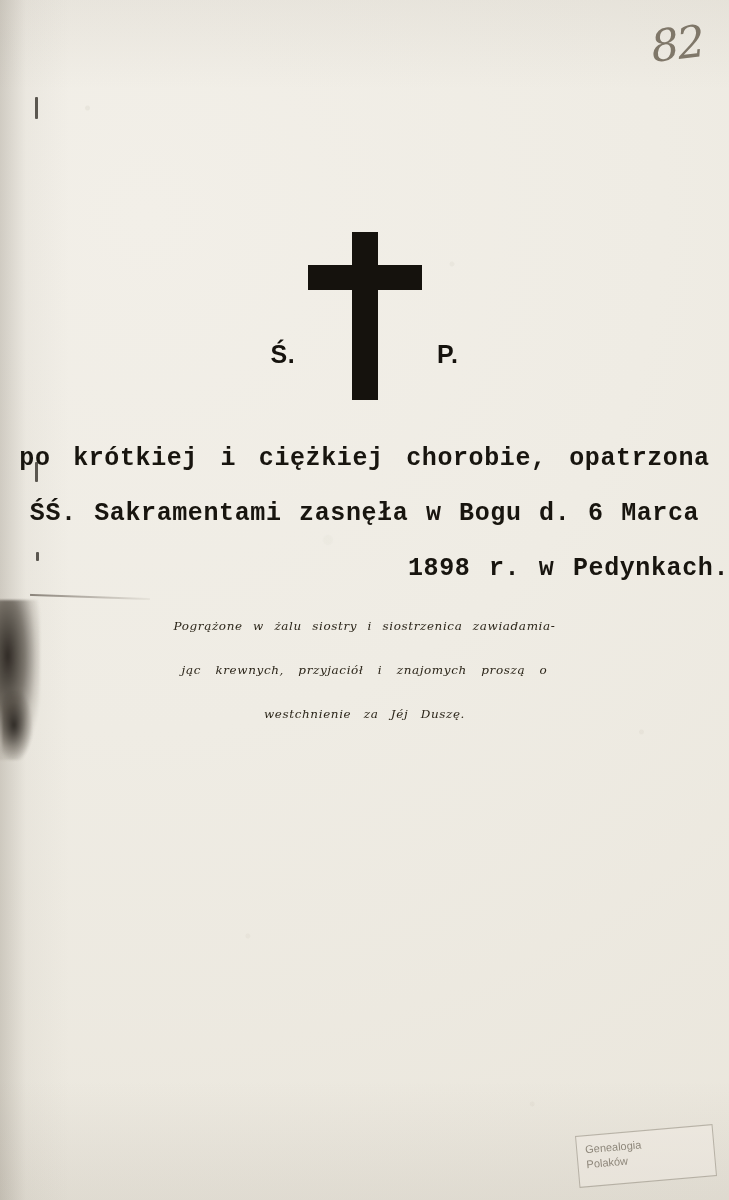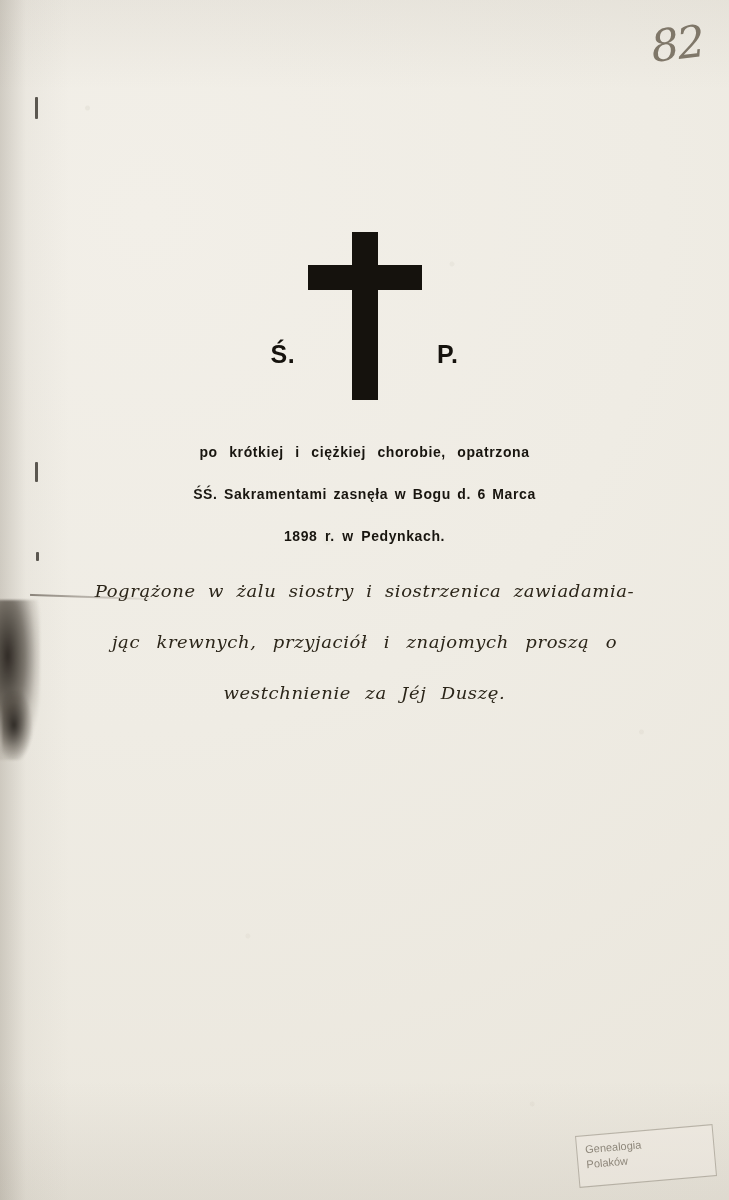--- a/index.html
+++ b/index.html
@@ -167,36 +167,36 @@
     font-size: 40px;
     letter-spacing: .5px;
     margin-top: 16px;
     color: #14110c;
   }
 
   .body-text {
     margin-top: 44px;
   }
   .body-line {
-    font-family: Liberation Sans, sans-serif;
-    font-weight: bold;
-    font-size: 14px;
+    font-family: Liberation Mono, monospace;
+    font-weight: bold;
+    font-size: 25px;
     letter-spacing: .6px;
     margin: 0 auto 26px auto;
     color: #18150f;
   }
   .body-line.l1 { word-spacing: 7px; }
   .body-line.l2 { word-spacing: 2px; }
-  .body-line.l3 { word-spacing: 3px; }
+  .body-line.l3 { word-spacing: 3px; text-align: right; }
 
   .script {
     margin-top: 36px;
     font-family: "DejaVu Serif", serif;
     font-style: italic;
-    font-size: 18px;
+    font-size: 12px;
     color: #2b2519;
     letter-spacing: .6px;
   }
   .script-line {
     margin: 0 auto 30px auto;
     transform: scaleY(0.95);
   }
   .script-line.s1 { word-spacing: 6px; }
   .script-line.s2 { word-spacing: 10px; }
   .script-line.s3 { word-spacing: 8px; }

